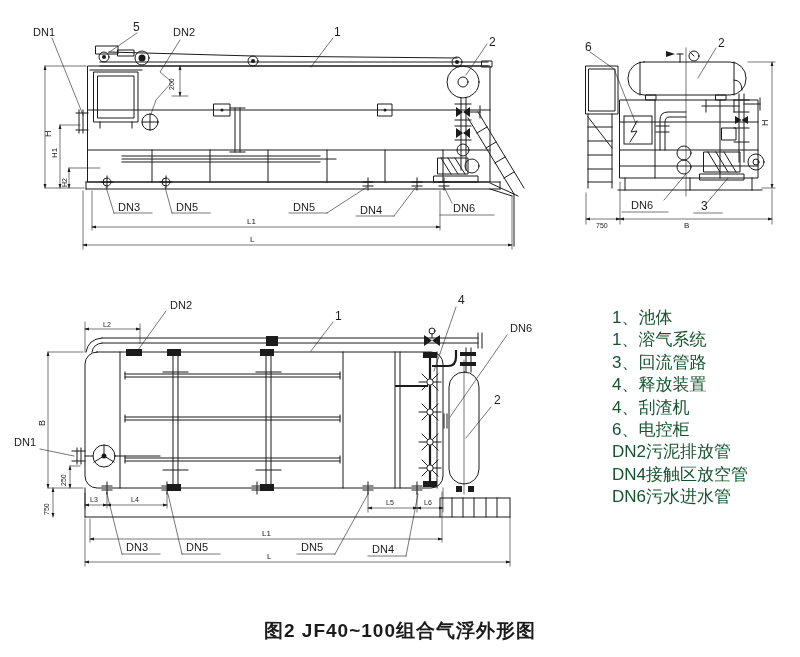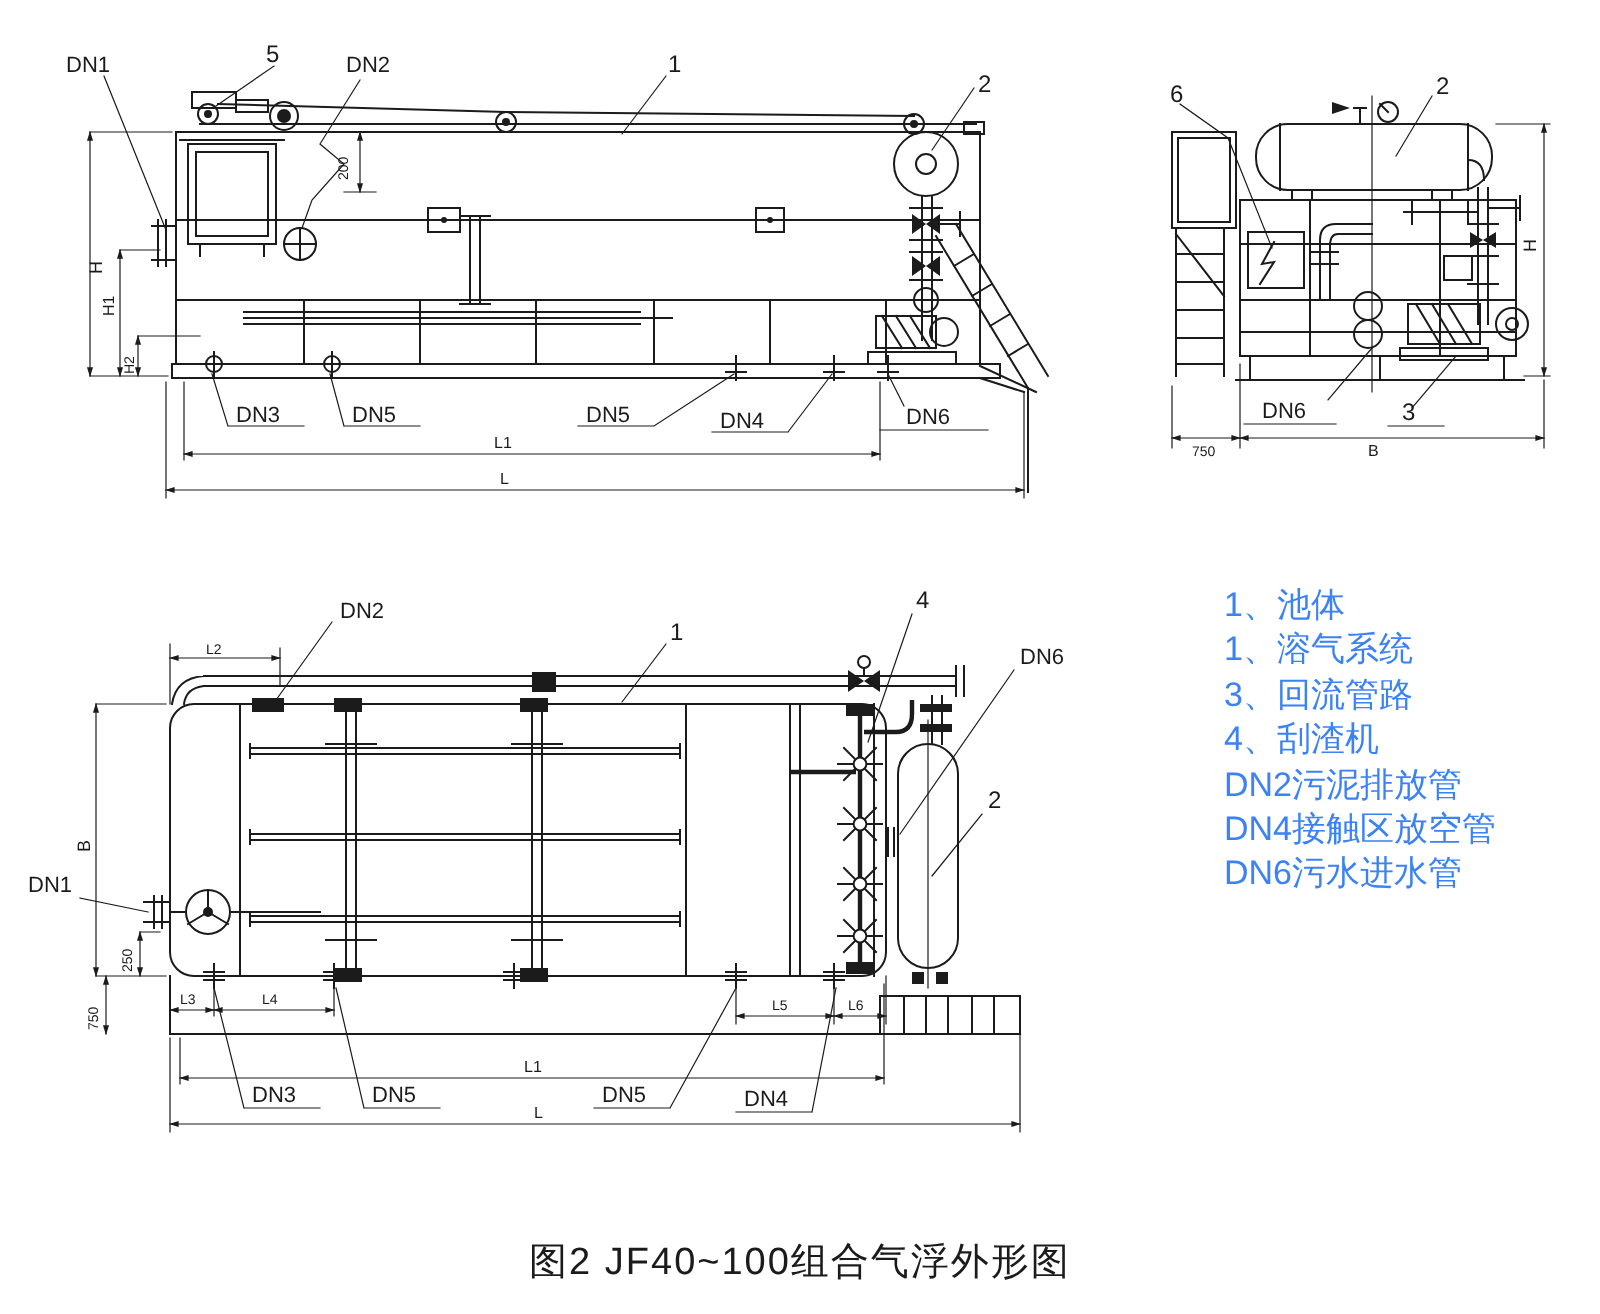--- a/index.html
+++ b/index.html
@@ -6,24 +6,24 @@
   .page{position:relative;width:800px;height:657px;background:#ffffff;overflow:hidden;
         font-family:"Liberation Sans","DejaVu Sans",sans-serif;}
   svg{position:absolute;top:0;left:0;}
   svg text{fill:#1b1b1b;font-family:"Liberation Sans","DejaVu Sans",sans-serif;}
   .ln{fill:none;stroke:#1b1b1b;stroke-width:1;stroke-linecap:square;stroke-linejoin:miter;}
   .tn{fill:none;stroke:#1b1b1b;stroke-width:.6;stroke-linecap:square;}
   .tk{fill:none;stroke:#1b1b1b;stroke-width:2.2;}
   .fl{fill:#1b1b1b;stroke:none;}
   .wt{fill:#ffffff;stroke:#1b1b1b;stroke-width:1;}
   .t12{font-size:12px;} .t11{font-size:11px;} .t9{font-size:9px;} .t8{font-size:8px;} .t7{font-size:7px;}
-  .legend{position:absolute;left:612px;top:292px;width:185px;color:#3b82f6;
+  .legend{position:absolute;left:612px;top:307px;width:185px;color:#14532d;
           font-size:17px;line-height:22.4px;white-space:nowrap;}
   .caption{position:absolute;left:0;top:618px;width:800px;text-align:center;
-           color:#1b1b1b;font-size:19px;font-weight:normal;letter-spacing:1px;}
+           color:#1b1b1b;font-size:19px;font-weight:bold;letter-spacing:1px;}
 </style>
 </head>
 <body>
 
 <div class="page">
 
 <svg width="800" height="610" viewBox="0 0 800 610">
   <defs>
     <marker id="arr" viewBox="0 0 10 10" refX="9" refY="5" markerWidth="8" markerHeight="8" orient="auto-start-reverse">
       <path d="M0,1.8 L10,5 L0,8.2 z" fill="#1b1b1b"></path>
@@ -309,20 +309,22 @@
       <text class="t11" x="301" y="551">DN5</text>
       <text class="t11" x="372" y="553">DN4</text>
     </g>
   </g>
 </svg>
 
   <div class="legend">
     <div>1、池体</div>
     <div>1、溶气系统</div>
     <div>3、回流管路</div>
+    <div>4、释放装置</div>
     <div>4、刮渣机</div>
+    <div>6、电控柜</div>
     <div>DN2污泥排放管</div>
     <div>DN4接触区放空管</div>
     <div>DN6污水进水管</div>
   </div>
 
   <div class="caption">图2  JF40~100组合气浮外形图</div>
 </div>
 
 </body></html>

